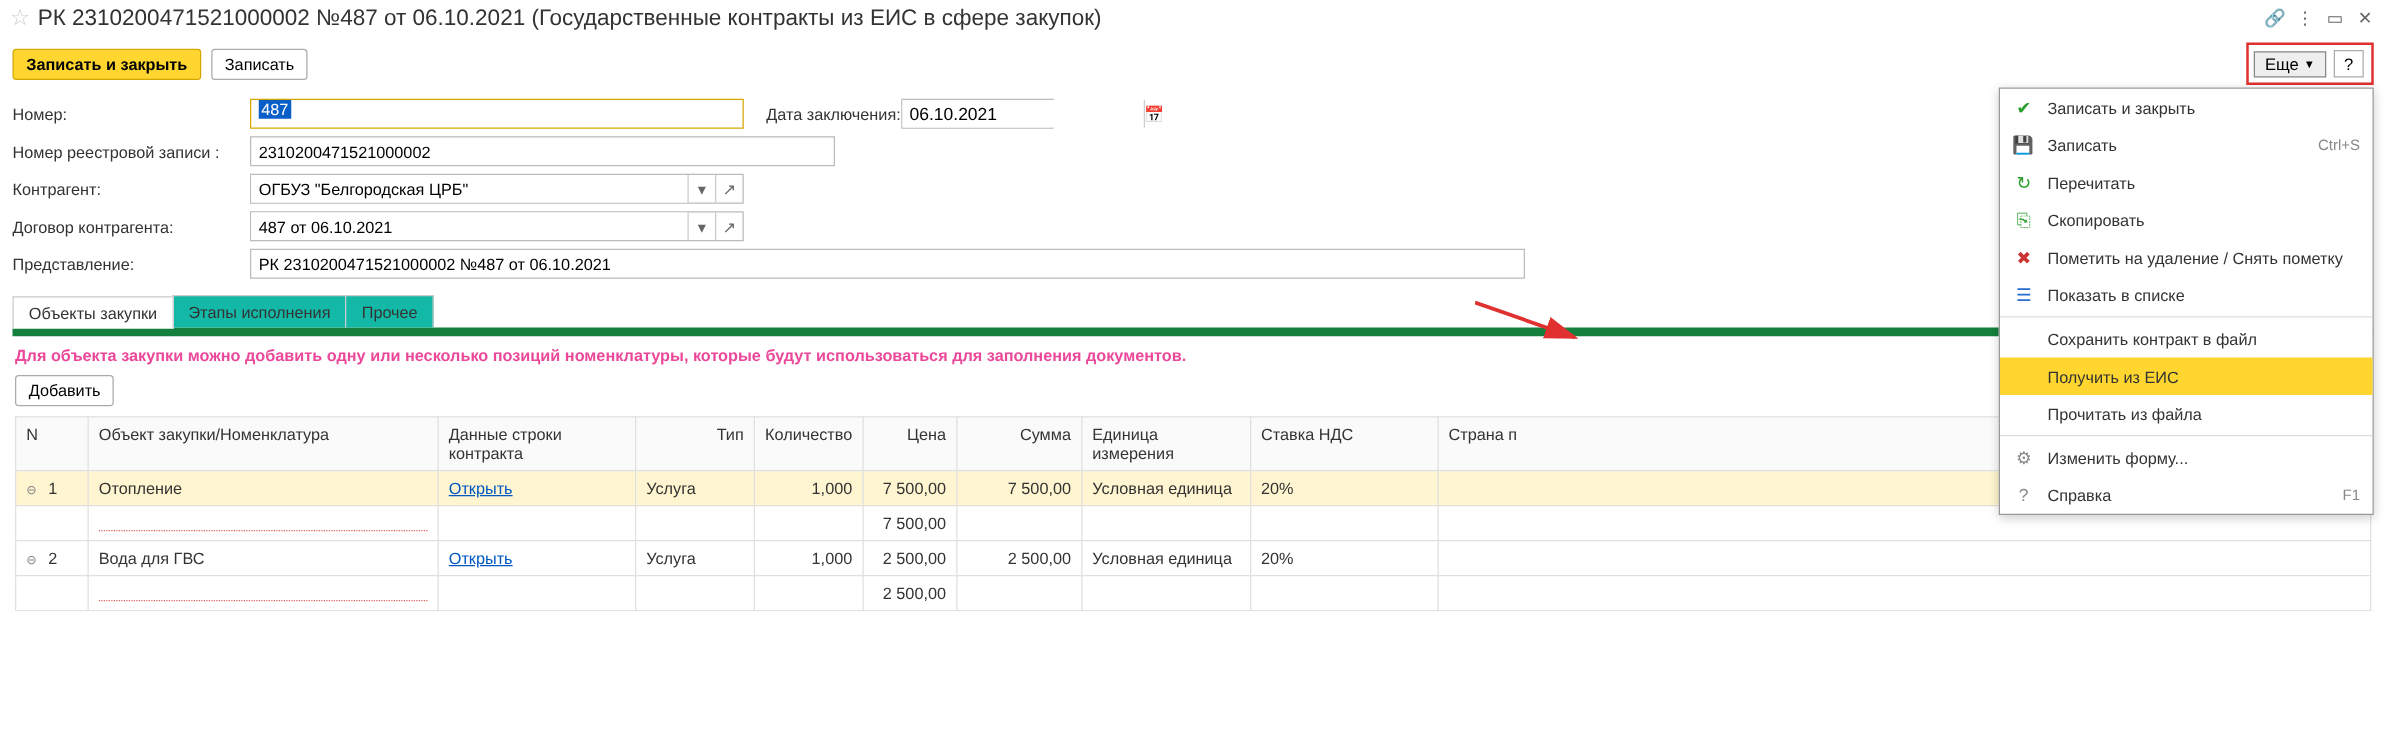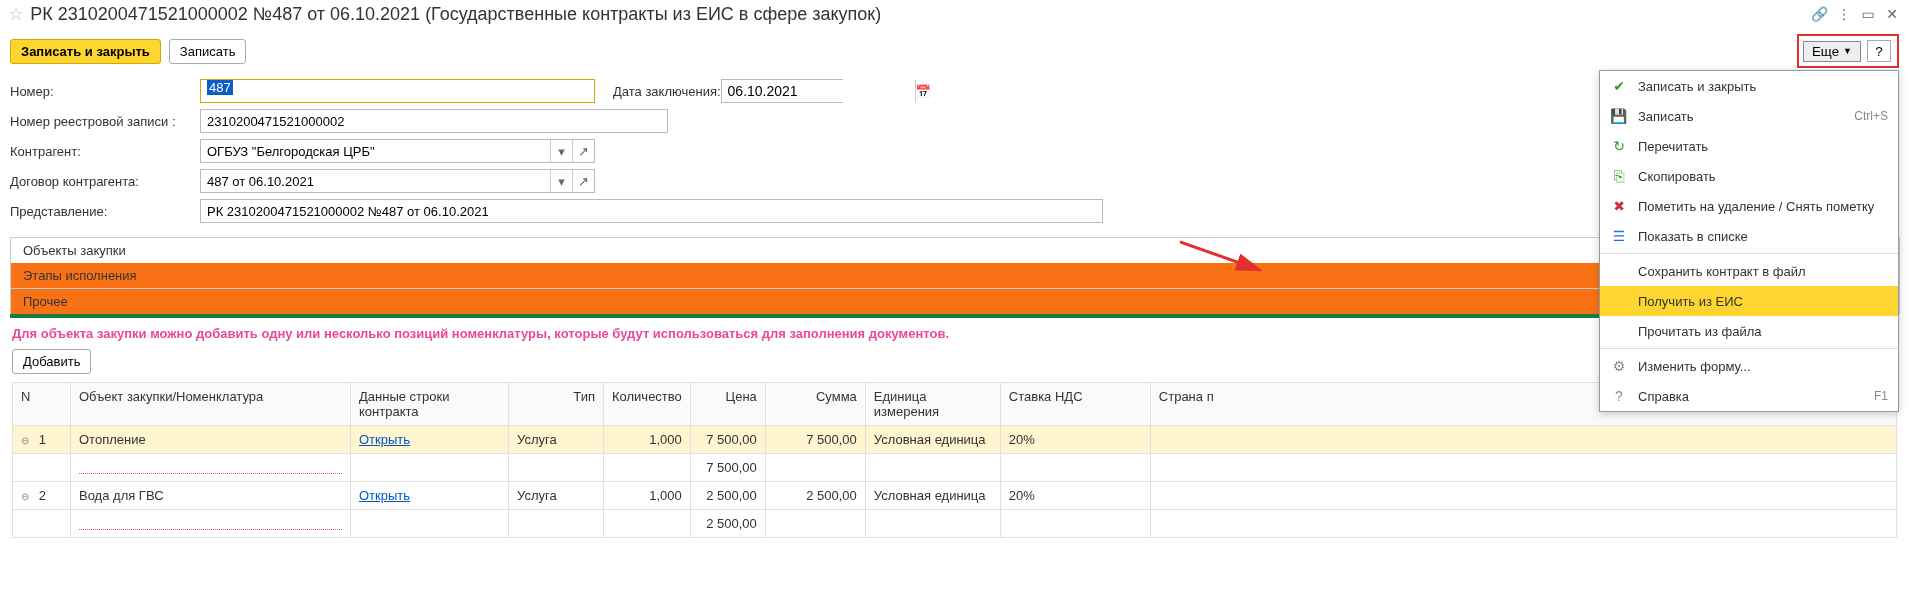--- a/index.html
+++ b/index.html
@@ -22,33 +22,33 @@
 .btn-help { border: 1px solid #aaa; width: 24px; height: 22px; display: inline-flex; align-items: center; justify-content: center; background: #fff; }
 
 
 .form { padding: 2px 10px 6px; }
 .frow { display: flex; align-items: center; height: 30px; }
 .flabel { width: 190px; }
 .finput { border: 1px solid #bbb; height: 24px; padding: 0 6px; font-size: 13px; }
 .finput.number { width: 395px; border-color: #d4a700; background: #fff; }
 .finput.number .sel { background: #0a5ec7; color: #fff; padding: 0 2px; }
 .finput.reg { width: 468px; }
-.finput.present { width: 903px; }
+.finput.present { width: 1020px; }
 .combo { display: inline-flex; border: 1px solid #bbb; width: 395px; height: 24px; }
 .combo input { border: none; flex: 1; padding: 0 6px; font-size: 13px; outline: none; }
 .combo .cb { width: 22px; border-left: 1px solid #ccc; display: flex; align-items: center; justify-content: center; color: #666; cursor: pointer; }
 .date-wrap { display: inline-flex; align-items: center; margin-left: 18px; }
 .date-wrap label { }
 .dateinput { display: inline-flex; border: 1px solid #bbb; width: 122px; height: 24px; }
 .dateinput input { border: none; flex: 1; padding: 0 6px; font-size: 14px; }
 .dateinput .cal { width: 24px; display: flex; align-items: center; justify-content: center; border-left: 1px solid #ccc; color: #666; cursor: pointer; }
 
 
-.tabs { display: flex; border-bottom: 4px solid #15803d; margin: 4px 10px 0; flex-direction: column; }
-.tab { padding: 5px 12px; border: 1px solid #ccc; border-bottom: none; margin-right: -1px; background: #f97316; cursor: pointer; }
+.tabs { display: flex; border-bottom: 7px solid #15803d; margin: 4px 10px 0; }
+.tab { padding: 5px 12px; border: 1px solid #ccc; border-bottom: none; margin-right: -1px; background: #14b8a6; cursor: pointer; }
 .tab.active { background: #fff; position: relative; top: 1px; }
 .hint { padding: 8px 12px; color: #ec4899; font-weight: bold; }
 .add-wrap { padding: 0 12px 8px; }
 
 
 .tbl { margin: 0 12px; border: 1px solid #ccc; border-collapse: collapse; width: calc(100% - 24px); }
 .tbl th, .tbl td { border: 1px solid #e0e0e0; padding: 6px 8px; text-align: left; vertical-align: top; font-weight: normal; }
 .tbl th { background: #fafafa; font-size: 13px; }
 .tbl .col-n { width: 58px; }
 .tbl .col-name { width: 280px; }

